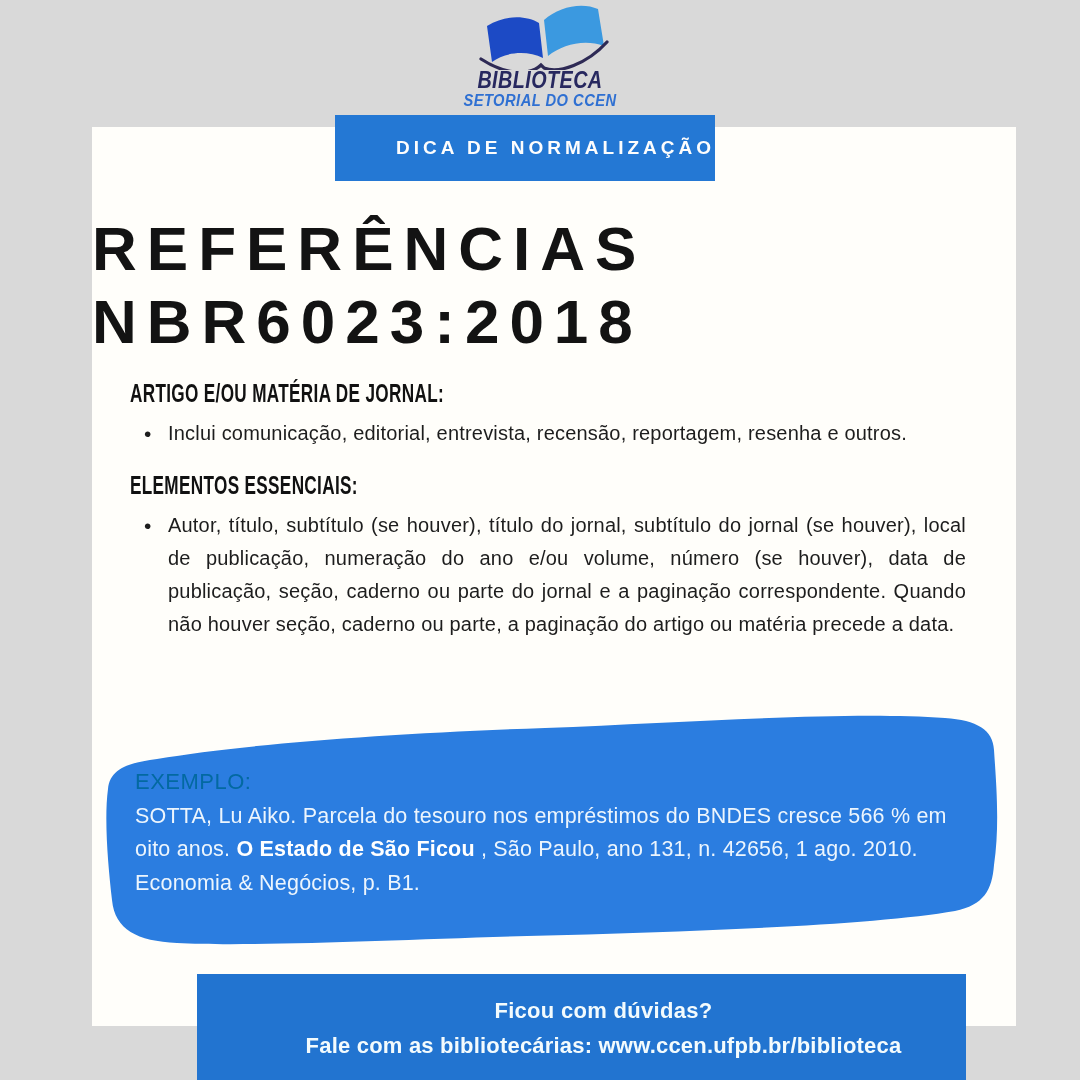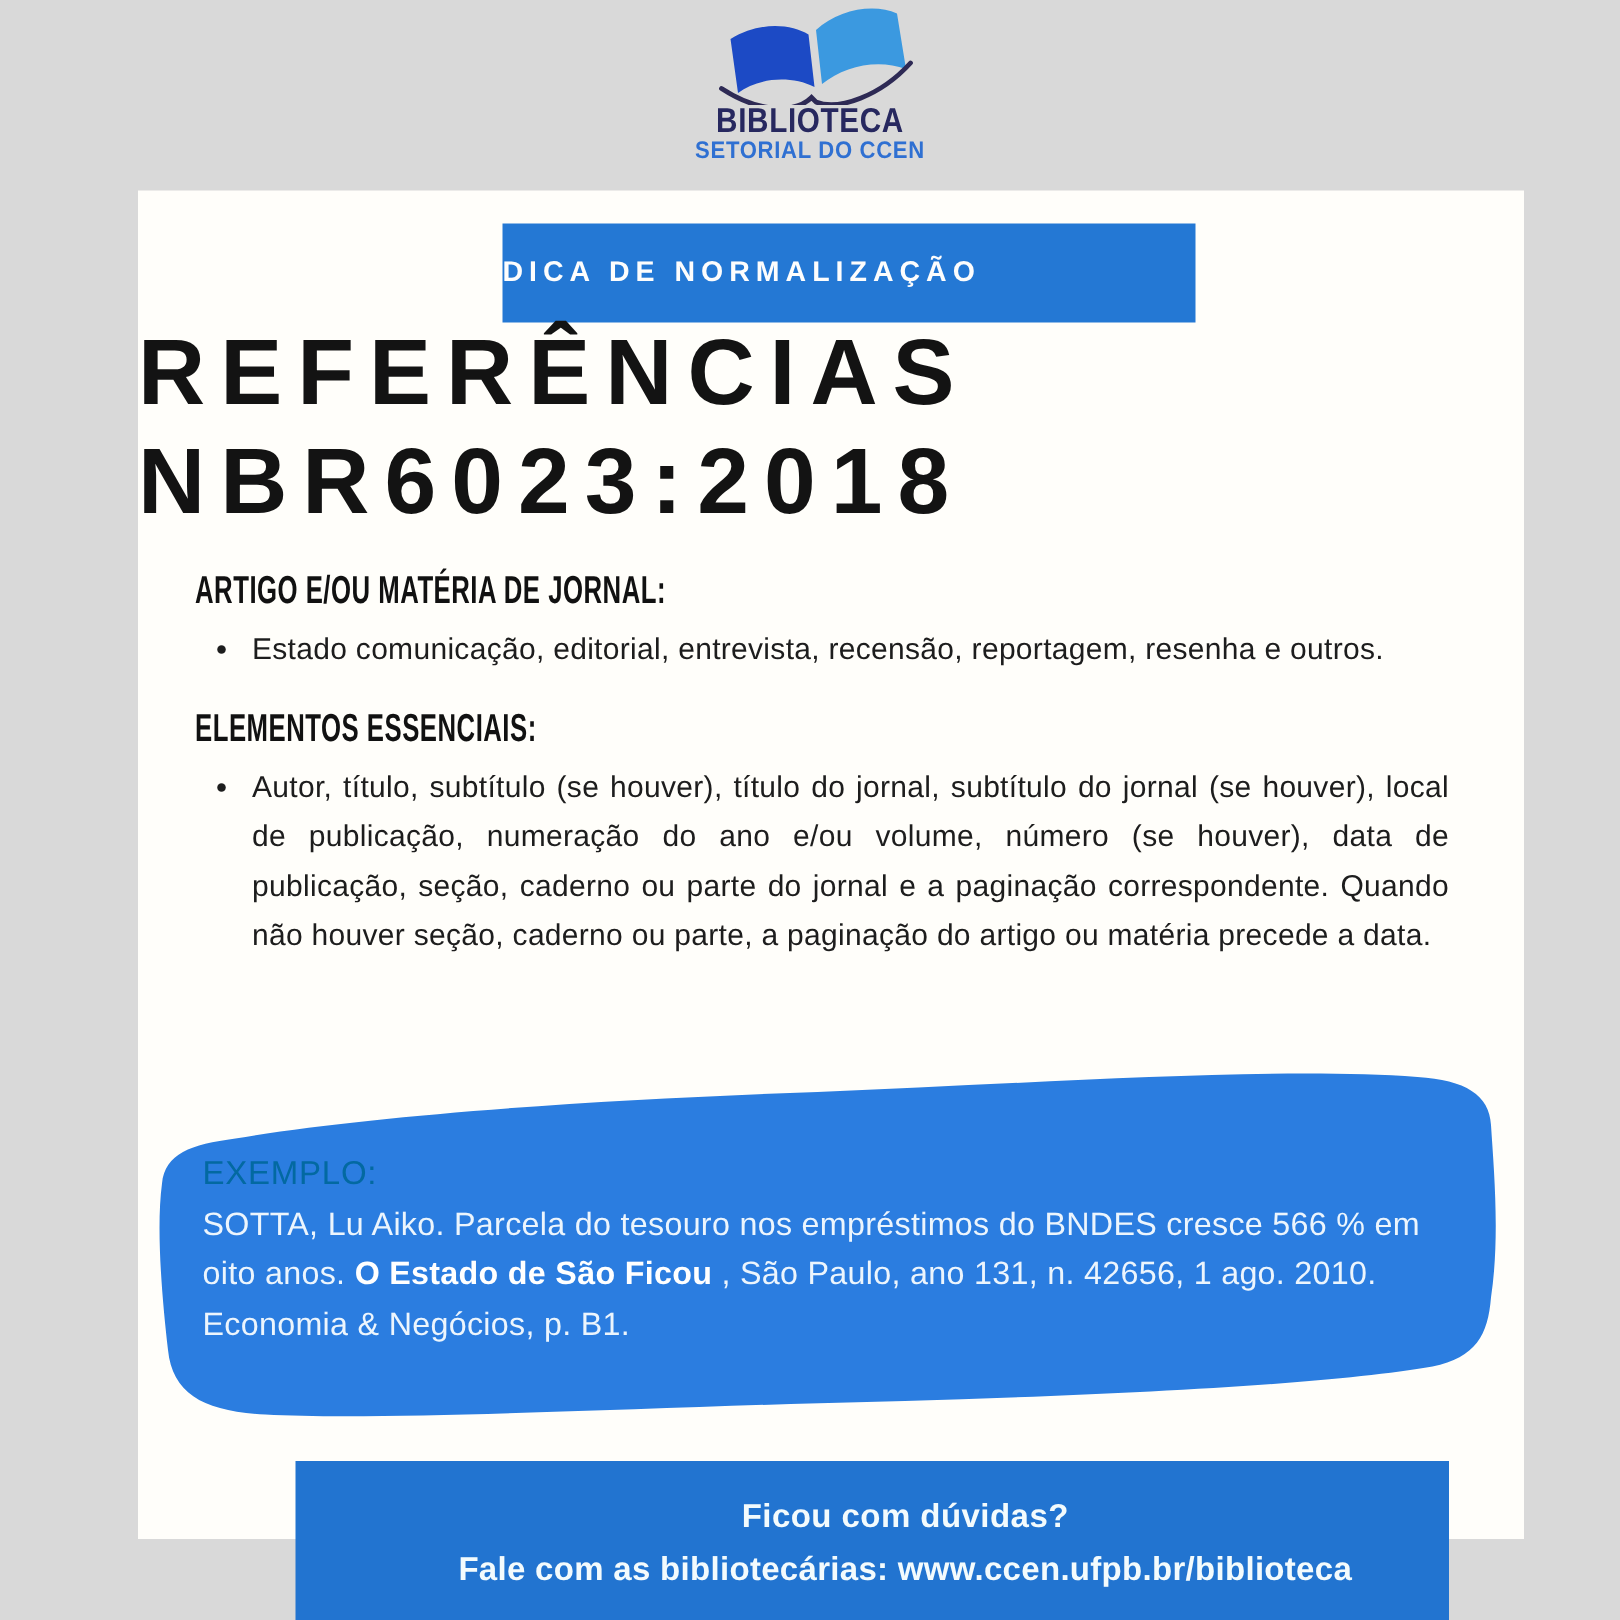--- a/index.html
+++ b/index.html
@@ -3,36 +3,36 @@
 <meta charset="utf-8">
 <style>
   html,body{margin:0;padding:0;}
   body{
     width:1080px;height:1080px;position:relative;overflow:hidden;
     background:#d9d9d9;
     font-family:"Liberation Sans", sans-serif;
     -webkit-font-smoothing:antialiased;
   }
   
-  .logo{position:absolute;left:423px;top:2px;width:234px;text-align:center;}
+  .logo{position:absolute;left:423px;top:2px;width:234px;text-align:center;font-style:italic;}
   .logo svg{display:block;margin:0 auto;}
   .logo-title{
     font-weight:700;font-size:23px;letter-spacing:.5px;color:#27285f;
     transform:scaleX(.86);transform-origin:center;line-height:20px;margin-top:0px;
   }
   .logo-subtitle{
     font-weight:700;font-size:16px;letter-spacing:.5px;color:#2f70d2;
     transform:scaleX(.92);transform-origin:center;line-height:18px;margin-top:2px;
   }
   
   .card{position:absolute;left:92px;top:127px;width:924px;height:899px;background:#fffefa;}
   
   .top-banner{
-    position:absolute;left:335px;top:115px;width:462px;height:66px;
-    background:#2478d4;display:flex;align-items:center;justify-content:flex-start;margin-top:34px;
+    position:absolute;left:335px;top:115px;width:380px;height:66px;
+    background:#2478d4;display:flex;align-items:center;justify-content:flex-end;
   }
   .top-banner span{
     color:#fdfdfd;font-weight:700;font-size:19px;letter-spacing:4px;
   }
   
   .main-title{
     position:absolute;left:92px;top:212px;width:924px;
     color:#131313;font-weight:700;font-size:62px;line-height:73px;letter-spacing:10px;
   }
   
@@ -92,21 +92,21 @@
 
 <div class="main-title">
   <div>REFERÊNCIAS</div>
   <div>NBR6023:2018</div>
 </div>
 
 <div class="content">
   <div class="sec-heading">ARTIGO E/OU MATÉRIA DE JORNAL:</div>
   <div class="bullet-row">
     <div class="bullet-dot">•</div>
-    <div class="bullet-text">Estado comunicação, editorial, entrevista, recensão, reportagem, resenha e outros.</div>
+    <div class="bullet-text">Inclui comunicação, editorial, entrevista, recensão, reportagem, resenha e outros.</div>
   </div>
 
   <div class="sec-heading second">ELEMENTOS ESSENCIAIS:</div>
   <div class="bullet-row">
     <div class="bullet-dot">•</div>
     <div class="bullet-text">Autor, título, subtítulo (se houver), título do jornal, subtítulo do jornal (se houver), local de publicação, numeração do ano e/ou volume, número (se houver), data de publicação, seção, caderno ou parte do jornal e a paginação correspondente. Quando não houver seção, caderno ou parte, a paginação do artigo ou matéria precede a data.</div>
   </div>
 </div>
 
 <span class="blob-svg">

